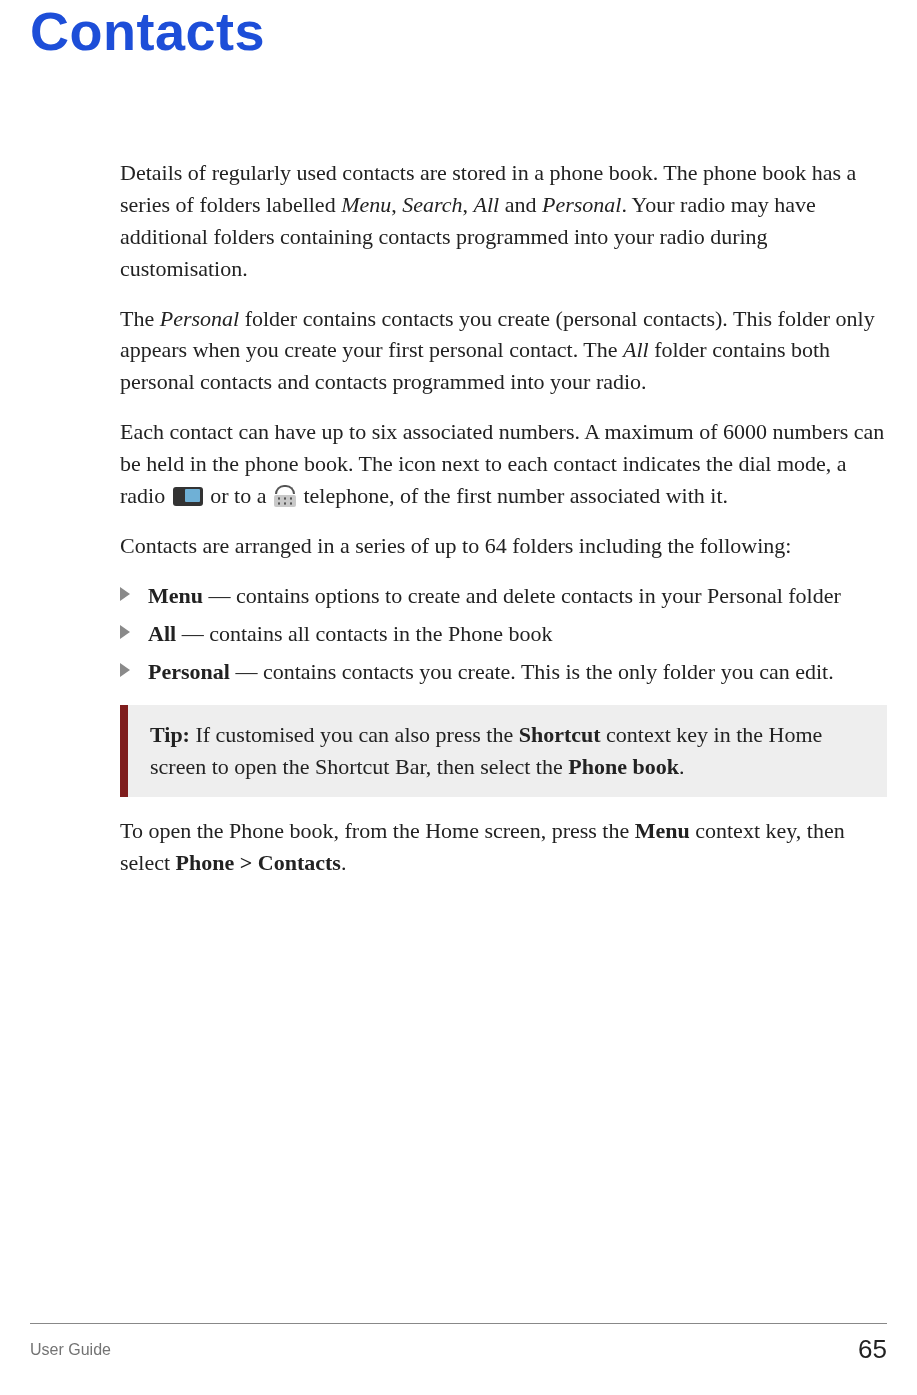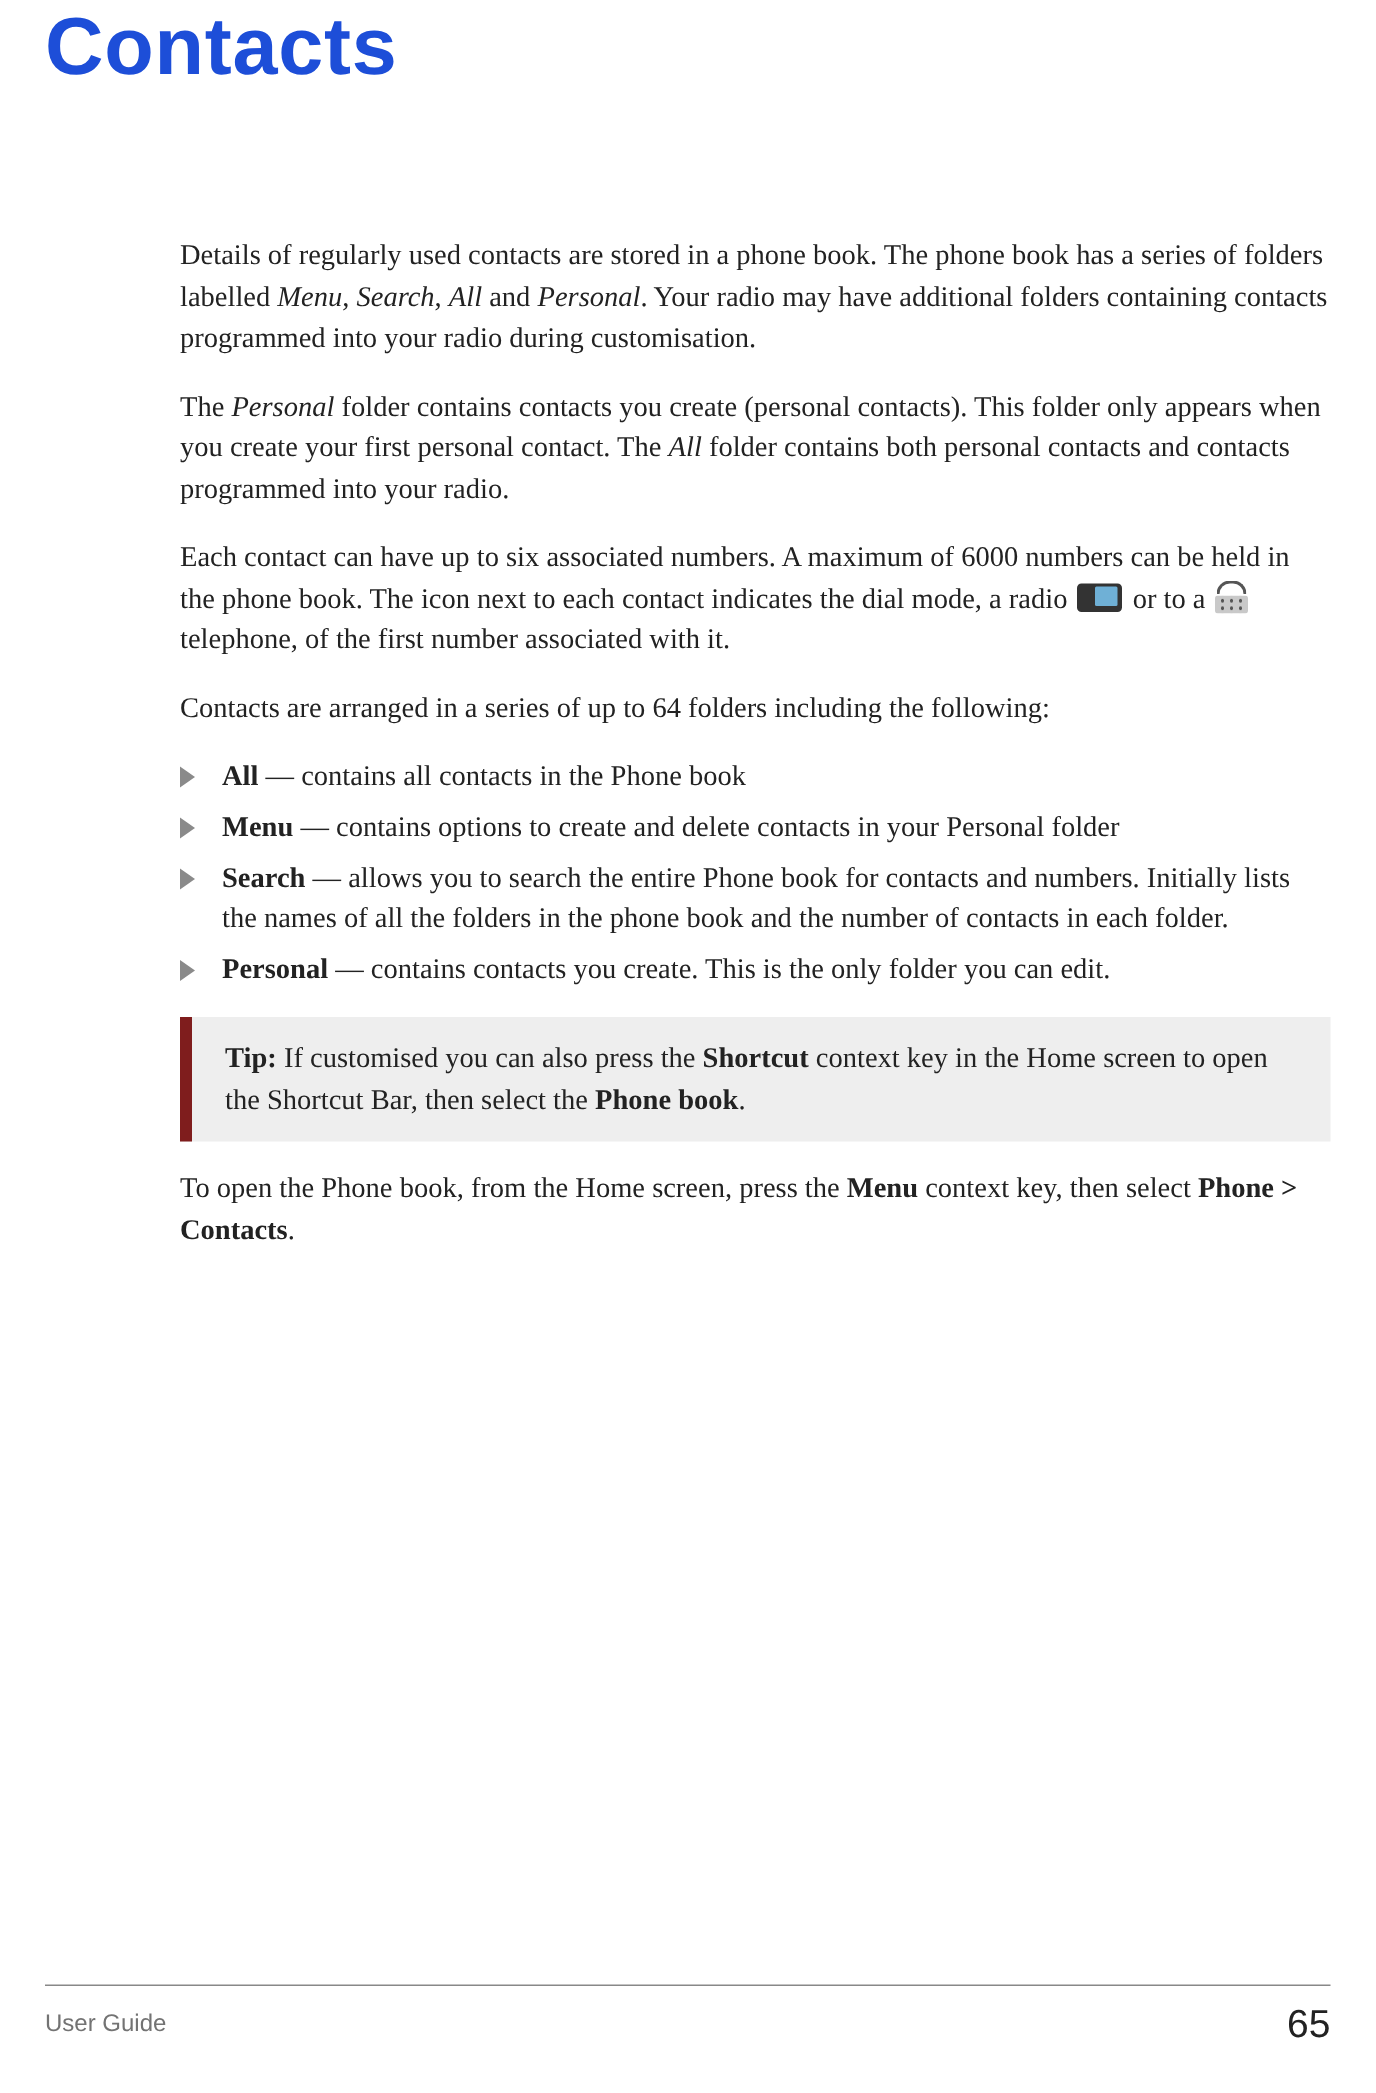--- a/index.html
+++ b/index.html
@@ -21,21 +21,21 @@
     font-weight: 800;
     color: #1d4ed8;
     font-size: 54px;
     margin: 0 0 95px 0;
     padding-top: 0;
     letter-spacing: 0.5px;
   }
   .content {
     margin-left: 90px;
     margin-right: 0;
-    font-size: 19px;
+    font-size: 22px;
     line-height: 1.45;
   }
   .content p {
     margin: 0 0 18px 0;
   }
   em { font-style: italic; }
   .bullets {
     list-style: none;
     padding: 0;
     margin: 4px 0 18px 0;
@@ -138,29 +138,25 @@
 
     <p>
       <span>Each contact can have up to six associated numbers. A maximum of 6000 numbers can be held in the phone book. The icon next to each contact indicates the dial mode, a radio </span><span class="radio-icon"></span><span> or to a </span><span class="phone-icon"><span class="hand"></span><span class="keypad"></span></span><span> telephone, of the first number associated with it.</span>
     </p>
 
     <p>Contacts are arranged in a series of up to 64 folders including the following:</p>
 
     <ul class="bullets">
       <li>
         <span class="tri"></span>
-        <strong>All</strong><span> — </span><span>contains all contacts in the Phone book</span>
-      </li>
-      <li>
-        <span class="tri"></span>
         <strong>Menu</strong><span> — </span><span>contains options to create and delete contacts in your Personal folder</span>
       </li>
       <li>
         <span class="tri"></span>
-        <strong>Search</strong><span> — </span><span>allows you to search the entire Phone book for contacts and numbers. Initially lists the names of all the folders in the phone book and the number of contacts in each folder.</span>
+        <strong>All</strong><span> — </span><span>contains all contacts in the Phone book</span>
       </li>
       <li>
         <span class="tri"></span>
         <strong>Personal</strong><span> — </span><span>contains contacts you create. This is the only folder you can edit.</span>
       </li>
     </ul>
 
 
     <div class="tip-box">
       <div class="inner">

